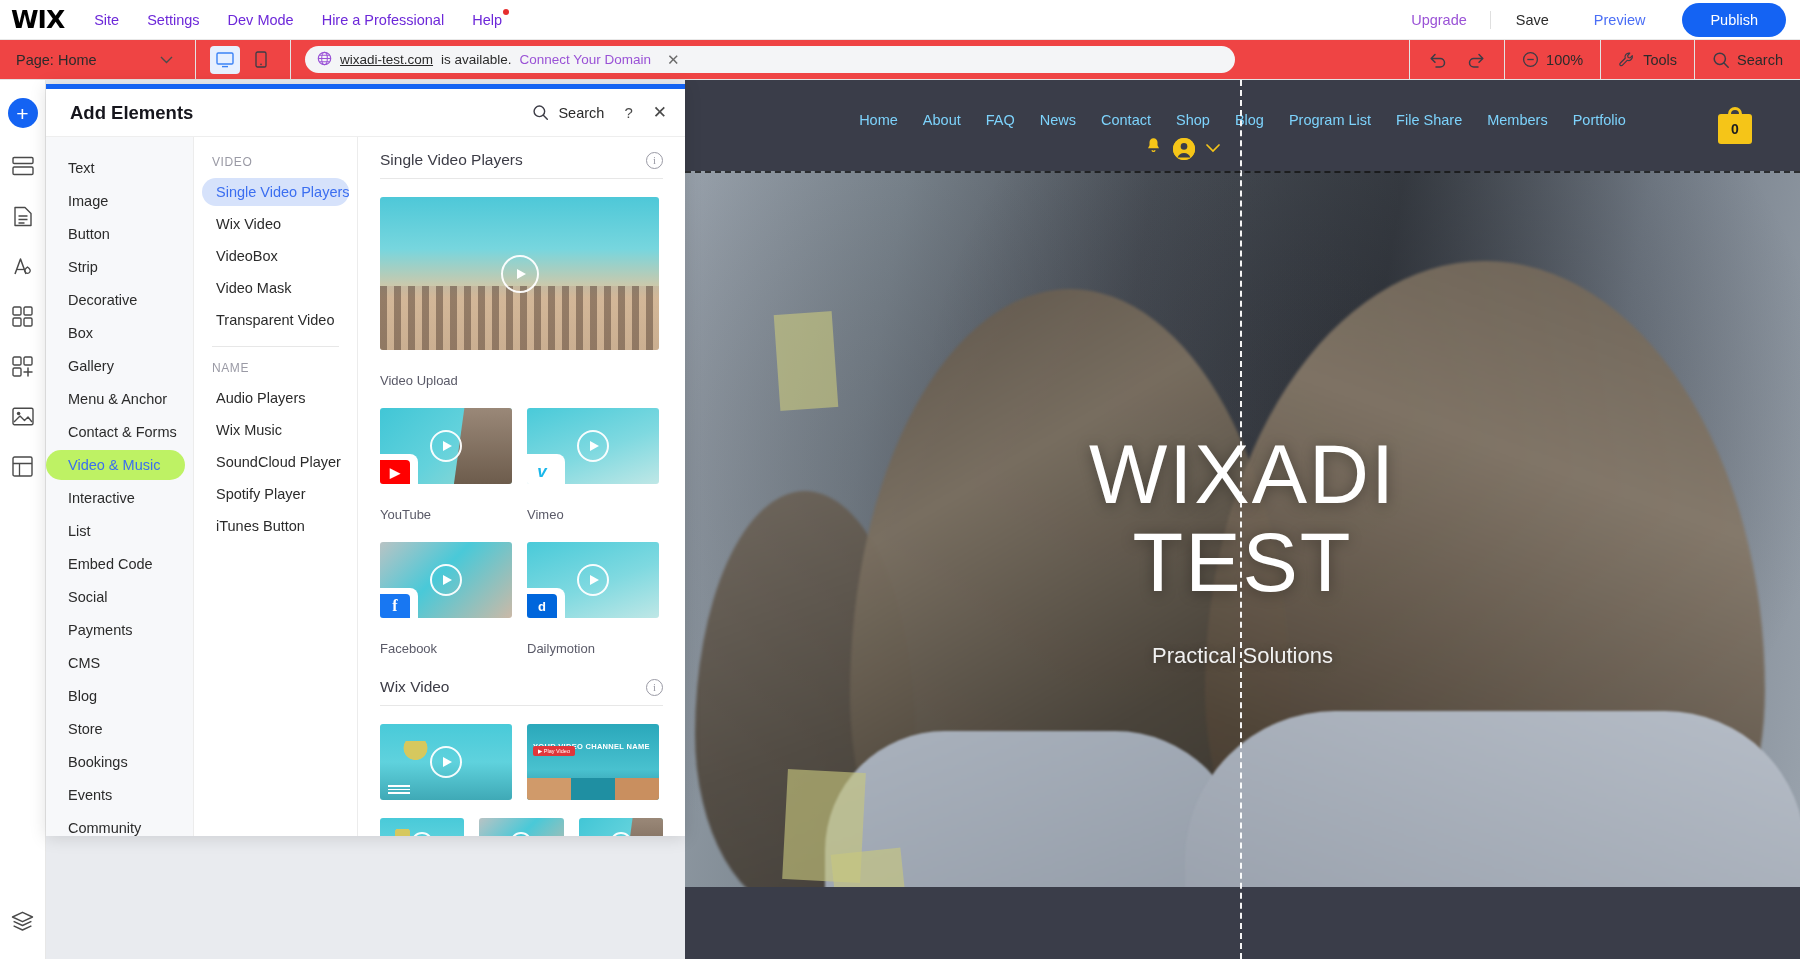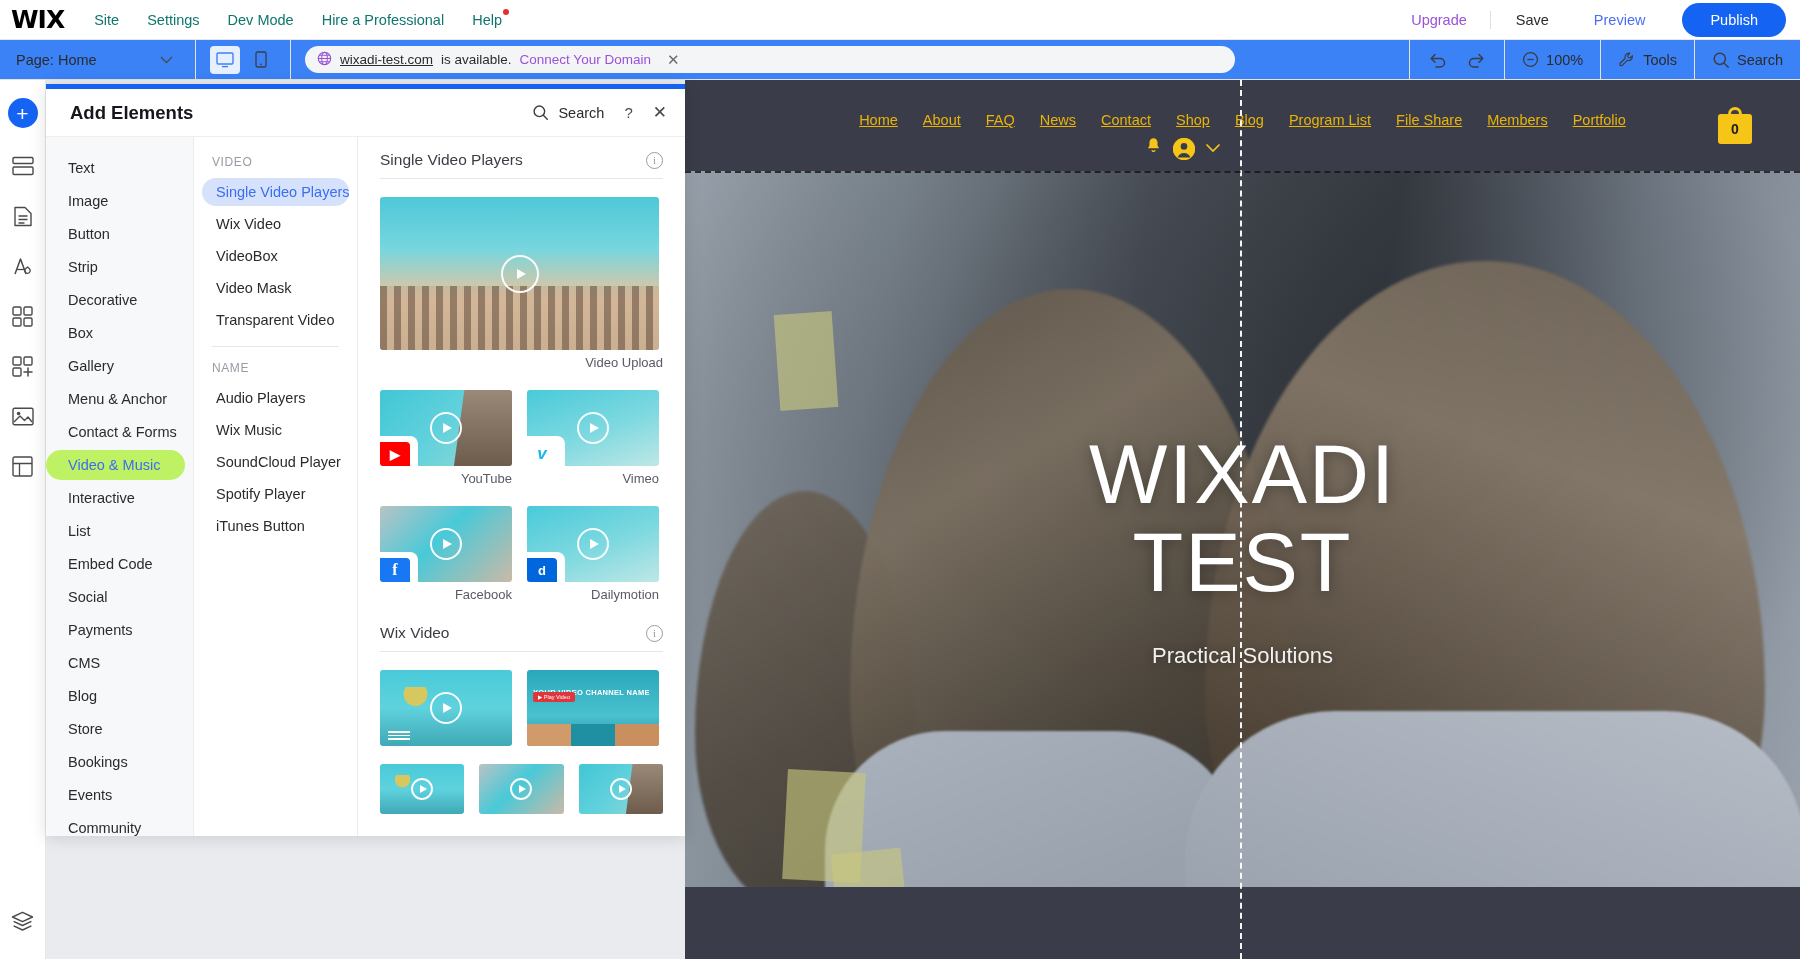--- a/index.html
+++ b/index.html
@@ -16,21 +16,21 @@
     background: #fff; display: flex; align-items: center;
     border-bottom: 1px solid #e8e8e8;
   }
   .wix-logo {
     font-family: "DejaVu Sans", sans-serif;
     font-weight: bold; font-size: 25px; letter-spacing: -1px;
     color: #000; margin-left: 11px; margin-right: 30px;
   }
   .topmenu { display: flex; align-items: center; gap: 28px; }
   .topmenu-item {
-    font-size: 14.5px; color: #0f766e; cursor: pointer; position: relative;
+    font-size: 14.5px; color: #6d28d9; cursor: pointer; position: relative;
     white-space: nowrap;
   }
   .help-dot {
     position: absolute; top: -3px; right: -7px;
     width: 6px; height: 6px; border-radius: 50%; background: #e62e2e;
   }
   .topbar-right {
     margin-left: auto; display: flex; align-items: center; gap: 5px; padding-right: 14px;
   }
   .upgrade { color: #9a52d6; font-size: 14.5px; cursor: pointer; padding: 0 18px; }
@@ -39,21 +39,21 @@
   .preview { color: #4a6ef5; font-size: 14.5px; cursor: pointer; padding: 0 20px; }
   .publish {
     background: #1463f3; color: #fff; font-size: 14.5px;
     border: none; border-radius: 18px; padding: 9px 28px; cursor: pointer;
     margin-left: 12px; font-family: "Liberation Sans", sans-serif;
   }
 
   
   .secondbar {
     position: absolute; top: 40px; left: 0; width: 1800px; height: 40px;
-    background: #3b82f6; display: flex; align-items: center;
+    background: #ef4444; display: flex; align-items: center;
     border-bottom: 1px solid #e3e3e3;
   }
   .page-select {
     display: flex; align-items: center; width: 196px; height: 40px;
     padding-left: 16px; cursor: pointer; border-right: 1px solid #e3e3e3;
   }
   .page-select-label { font-size: 14.5px; color: #2b2b2b; }
   .chev { margin-left: auto; margin-right: 22px; color: #4b4b4b; font-size: 13px; }
   .device-group {
     display: flex; align-items: center; gap: 6px; height: 40px;
@@ -109,23 +109,22 @@
   }
   .site-header {
     position: absolute; top: 0; left: 639px; width: 1115px; height: 91px;
     background: #3a3d49;
   }
   .site-nav {
     position: absolute; top: 32px; left: 0; width: 100%;
     display: flex; align-items: center; justify-content: center; gap: 25px;
   }
   .nav-link {
-    color: #eab308; font-size: 14.5px; cursor: pointer; white-space: nowrap;
+    color: #7dd3fc; font-size: 14.5px; cursor: pointer; white-space: nowrap;
     font-family: "Liberation Sans", sans-serif;
-    text-decoration: underline;
   }
   .header-icons {
     position: absolute; top: 57px; left: 460px; display: flex; align-items: center; gap: 11px;
   }
   .bell { color: #f5c518; font-size: 17px; }
   .avatar-circle {
     width: 22px; height: 22px; border-radius: 50%; background: #f5c518;
     display: flex; align-items: center; justify-content: center;
   }
   .chev-down-y { color: #f5c518; font-size: 13px; }
@@ -269,21 +268,21 @@
   }
   .sec-title { font-size: 15.5px; color: #3c3c46; }
   .info-i {
     margin-left: auto; width: 17px; height: 17px; border-radius: 50%;
     border: 1.4px solid #9a9aa5; color: #9a9aa5; font-size: 11px;
     display: flex; align-items: center; justify-content: center; cursor: pointer;
     font-family: "Liberation Serif", serif;
   }
   .thumb-big { width: 279px; height: 153px; border-radius: 3px; overflow: hidden; position: relative; cursor: pointer;}
   .thumb-small { width: 132px; height: 76px; border-radius: 3px; overflow: hidden; position: relative; cursor: pointer;}
-  .thumb-label { text-align: right; font-size: 13px; color: #5a5a68; margin-top: 5px; }
+  .thumb-label { text-align: left; font-size: 13px; color: #5a5a68; margin-top: 23px; }
   .grid2 { display: flex; gap: 15px; margin-top: 20px; }
   .cell { width: 132px; }
   .play {
     position: absolute; left: 50%; top: 50%; transform: translate(-50%,-50%);
     width: 32px; height: 32px; border-radius: 50%; border: 2px solid rgba(255,255,255,.95);
     display: flex; align-items: center; justify-content: center;
   }
   .play.big { width: 38px; height: 38px; }
   .play-tri {
     width: 0; height: 0; border-left: 9px solid #fff;

